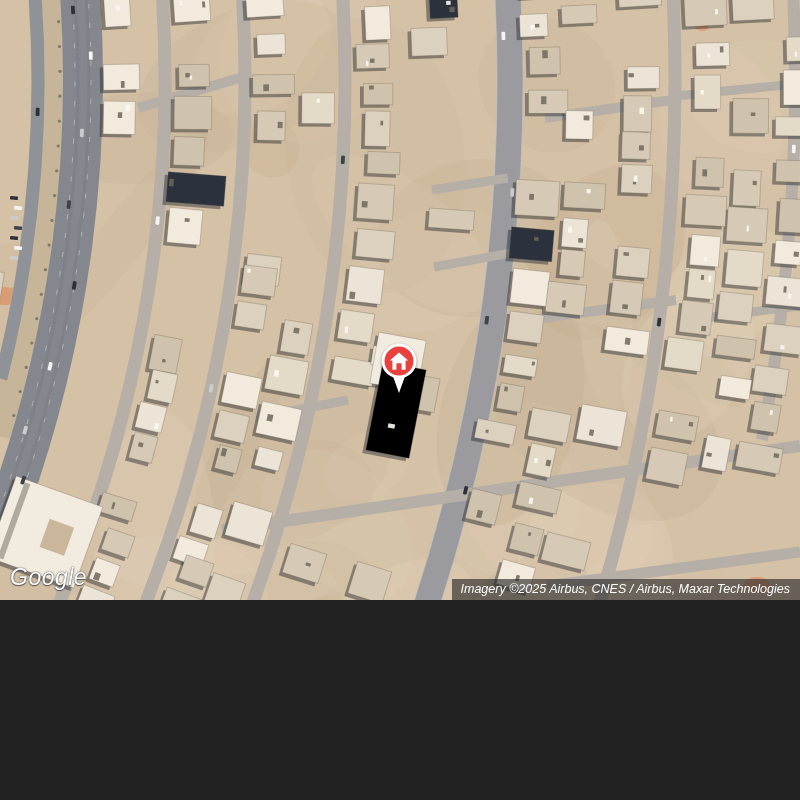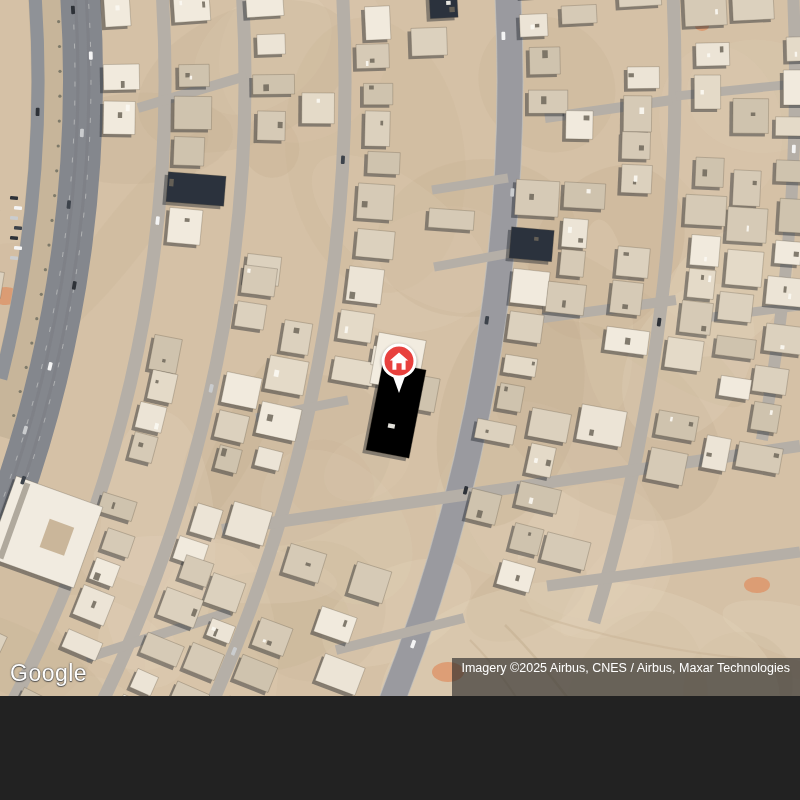--- a/index.html
+++ b/index.html
@@ -1,34 +1,35 @@
 <!DOCTYPE html>
 <html><head>
 <meta charset="utf-8">
 <style>
   html,body{margin:0;padding:0;background:#222;}
   .viewport{
-    position:relative;width:800px;height:696px;overflow:hidden;
+    position:relative;width:800px;height:600px;overflow:hidden;
     font-family:"Liberation Sans", sans-serif;
     background:#7f1d1d;
     cursor:grab;
+    font-style:italic;
   }
   #map-svg{position:absolute;left:0;top:0;width:800px;height:800px;display:block;}
   #marker{position:absolute;width:44px;height:54px;pointer-events:auto;}
   #marker svg{filter:drop-shadow(0 1px 1.5px rgba(0,0,0,.4));}
   #logo{
     position:absolute;left:10px;bottom:9px;
     font-size:23px;font-weight:500;letter-spacing:.5px;
     color:#fff;
     text-shadow:0 1px 1px rgba(70,70,70,.85), 0 0 2px rgba(70,70,70,.6), 0 0 1px rgba(60,60,60,.9);
     user-select:none;cursor:pointer;
   }
   #attribution{
     position:absolute;right:0;bottom:0;height:21px;line-height:21px;
-    padding:0 10px 17px 9px;
+    padding:0 10px 0 9px;
     font-size:12.5px;color:#fff;
     background:rgba(40,40,40,.63);
     white-space:nowrap;
   }
 </style>
 </head>
 <body>
 
 <div class="viewport">
 

